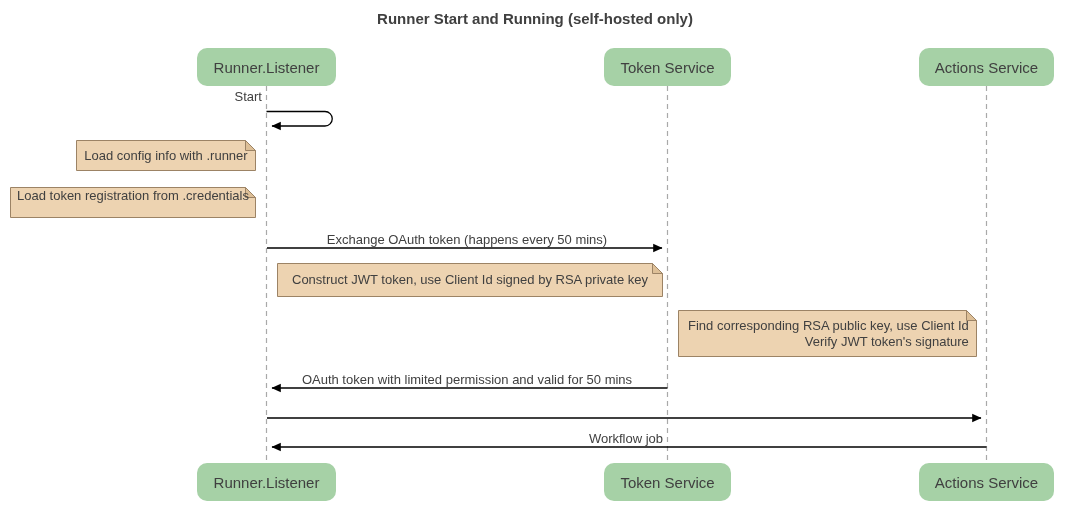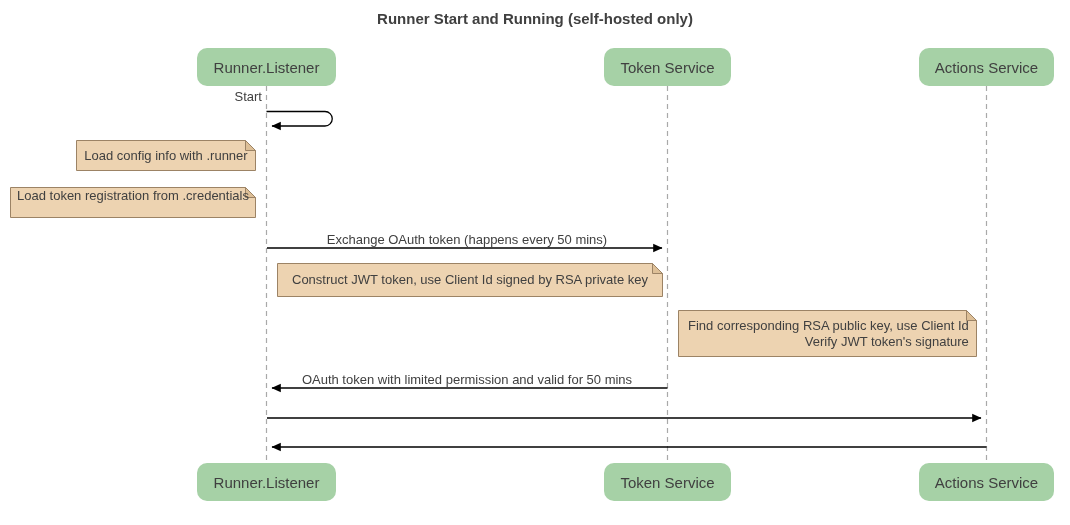--- a/index.html
+++ b/index.html
@@ -129,20 +129,21 @@
   <div class="participant" style="left:604px; top:48px; width:127px;">Token Service</div>
   <div class="participant" style="left:919px; top:48px; width:135px;">Actions Service</div>
 
   <div class="participant" style="left:197px; top:463px; width:139px;">Runner.Listener</div>
   <div class="participant" style="left:604px; top:463px; width:127px;">Token Service</div>
   <div class="participant" style="left:919px; top:463px; width:135px;">Actions Service</div>
 
   <div class="msg-label right-align" style="left:162px; top:90px; width:100px;">Start</div>
   <div class="msg-label" style="left:287px; top:233px; width:360px;">Exchange OAuth token (happens every 50 mins)</div>
   <div class="msg-label" style="left:287px; top:373px; width:360px;">OAuth token with limited permission and valid for 50 mins</div>
+  <div class="msg-label" style="left:446px; top:432px; width:360px;">Workflow job</div>
 
   <div class="note-text" style="left:76px; top:140px; width:180px; height:31px;">Load config info with .runner</div>
   <div class="note-text" style="left:10px; top:187px; width:246px; height:17px;">Load token registration from .credentials</div>
   <div class="note-text" style="left:277px; top:263px; width:386px; height:34px;">Construct JWT token, use Client Id signed by RSA private key</div>
   <div class="note-text left-align" style="left:678px; top:310px; width:299px; height:47px;">Find corresponding RSA public key, use Client Id
 Verify JWT token's signature</div>
 
 </div>
 
 </body></html>

